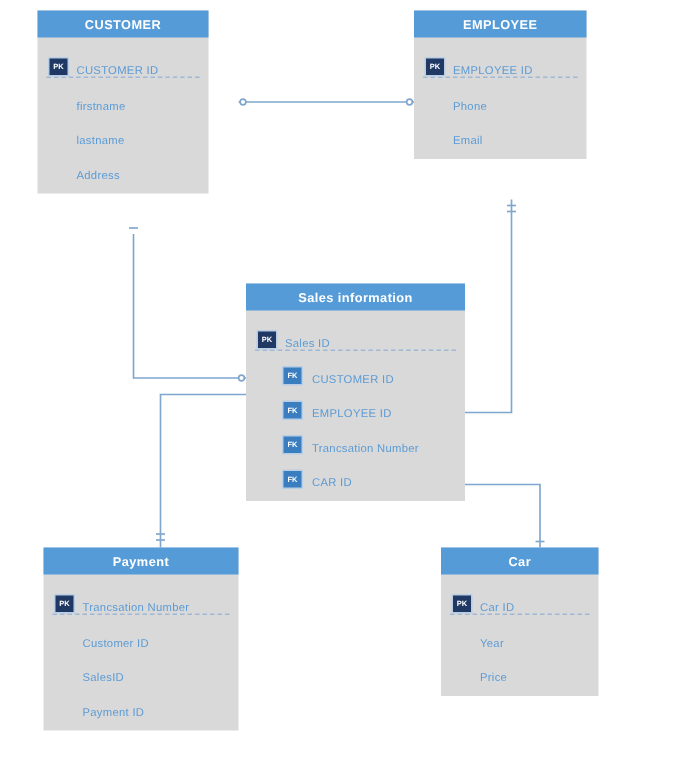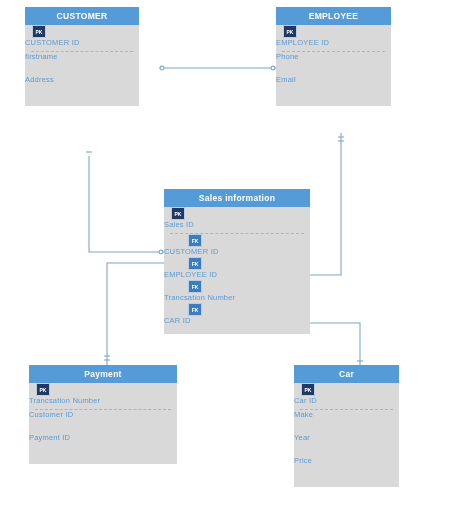--- a/index.html
+++ b/index.html
@@ -41,23 +41,22 @@
     height: 18px;
     box-sizing: border-box;
   }
   .entity-body {
     position: relative;
   }
   .attr-row {
     position: relative;
     height: 23px;
     display: flex;
-    align-items: flex-start;
-    box-sizing: border-box;
-    flex-direction: column;
+    align-items: flex-end;
+    box-sizing: border-box;
   }
   .attr-row.pk-row {
     height: 26px;
   }
   .key-badge {
     width: 14px;
     height: 13px;
     border-radius: 1px;
     color: #ffffff;
     font-size: 5px;
@@ -150,20 +149,24 @@
         </span>
         <span class="attr-label">CUSTOMER ID</span>
       </div>
       <div class="pk-divider"></div>
       <div class="attr-row">
         <span class="key-slot"></span>
         <span class="attr-label">firstname</span>
       </div>
       <div class="attr-row">
         <span class="key-slot"></span>
+        <span class="attr-label">lastname</span>
+      </div>
+      <div class="attr-row">
+        <span class="key-slot"></span>
         <span class="attr-label">Address</span>
       </div>
       <div class="spacer"></div>
     </div>
   </div>
 
   <div class="entity" style="left:276px; top:7px; width:115px;">
     <div class="entity-header">EMPLOYEE</div>
     <div class="entity-body">
       <div class="attr-row pk-row">
@@ -216,33 +219,37 @@
       <div class="attr-row">
         <span class="key-slot indent">
           <span class="key-badge fk">FK</span>
         </span>
         <span class="attr-label">CAR ID</span>
       </div>
       <div class="spacer"></div>
     </div>
   </div>
 
-  <div class="entity" style="left:29px; top:365px; width:148px;">
+  <div class="entity" style="left:29px; top:365px; width:130px;">
     <div class="entity-header">Payment</div>
     <div class="entity-body">
       <div class="attr-row pk-row">
         <span class="key-slot">
           <span class="key-badge pk">PK</span>
         </span>
         <span class="attr-label">Trancsation Number</span>
       </div>
       <div class="pk-divider"></div>
       <div class="attr-row">
         <span class="key-slot"></span>
         <span class="attr-label">Customer ID</span>
+      </div>
+      <div class="attr-row">
+        <span class="key-slot"></span>
+        <span class="attr-label">SalesID</span>
       </div>
       <div class="attr-row">
         <span class="key-slot"></span>
         <span class="attr-label">Payment ID</span>
       </div>
       <div class="spacer"></div>
     </div>
   </div>
 
   <div class="entity" style="left:294px; top:365px; width:105px;">
@@ -250,24 +257,20 @@
     <div class="entity-body">
       <div class="attr-row pk-row">
         <span class="key-slot">
           <span class="key-badge pk">PK</span>
         </span>
         <span class="attr-label">Car ID</span>
       </div>
       <div class="pk-divider"></div>
       <div class="attr-row">
         <span class="key-slot"></span>
-        <span class="attr-label">Make</span>
-      </div>
-      <div class="attr-row">
-        <span class="key-slot"></span>
         <span class="attr-label">Year</span>
       </div>
       <div class="attr-row">
         <span class="key-slot"></span>
         <span class="attr-label">Price</span>
       </div>
       <div class="spacer"></div>
     </div>
   </div>
 

